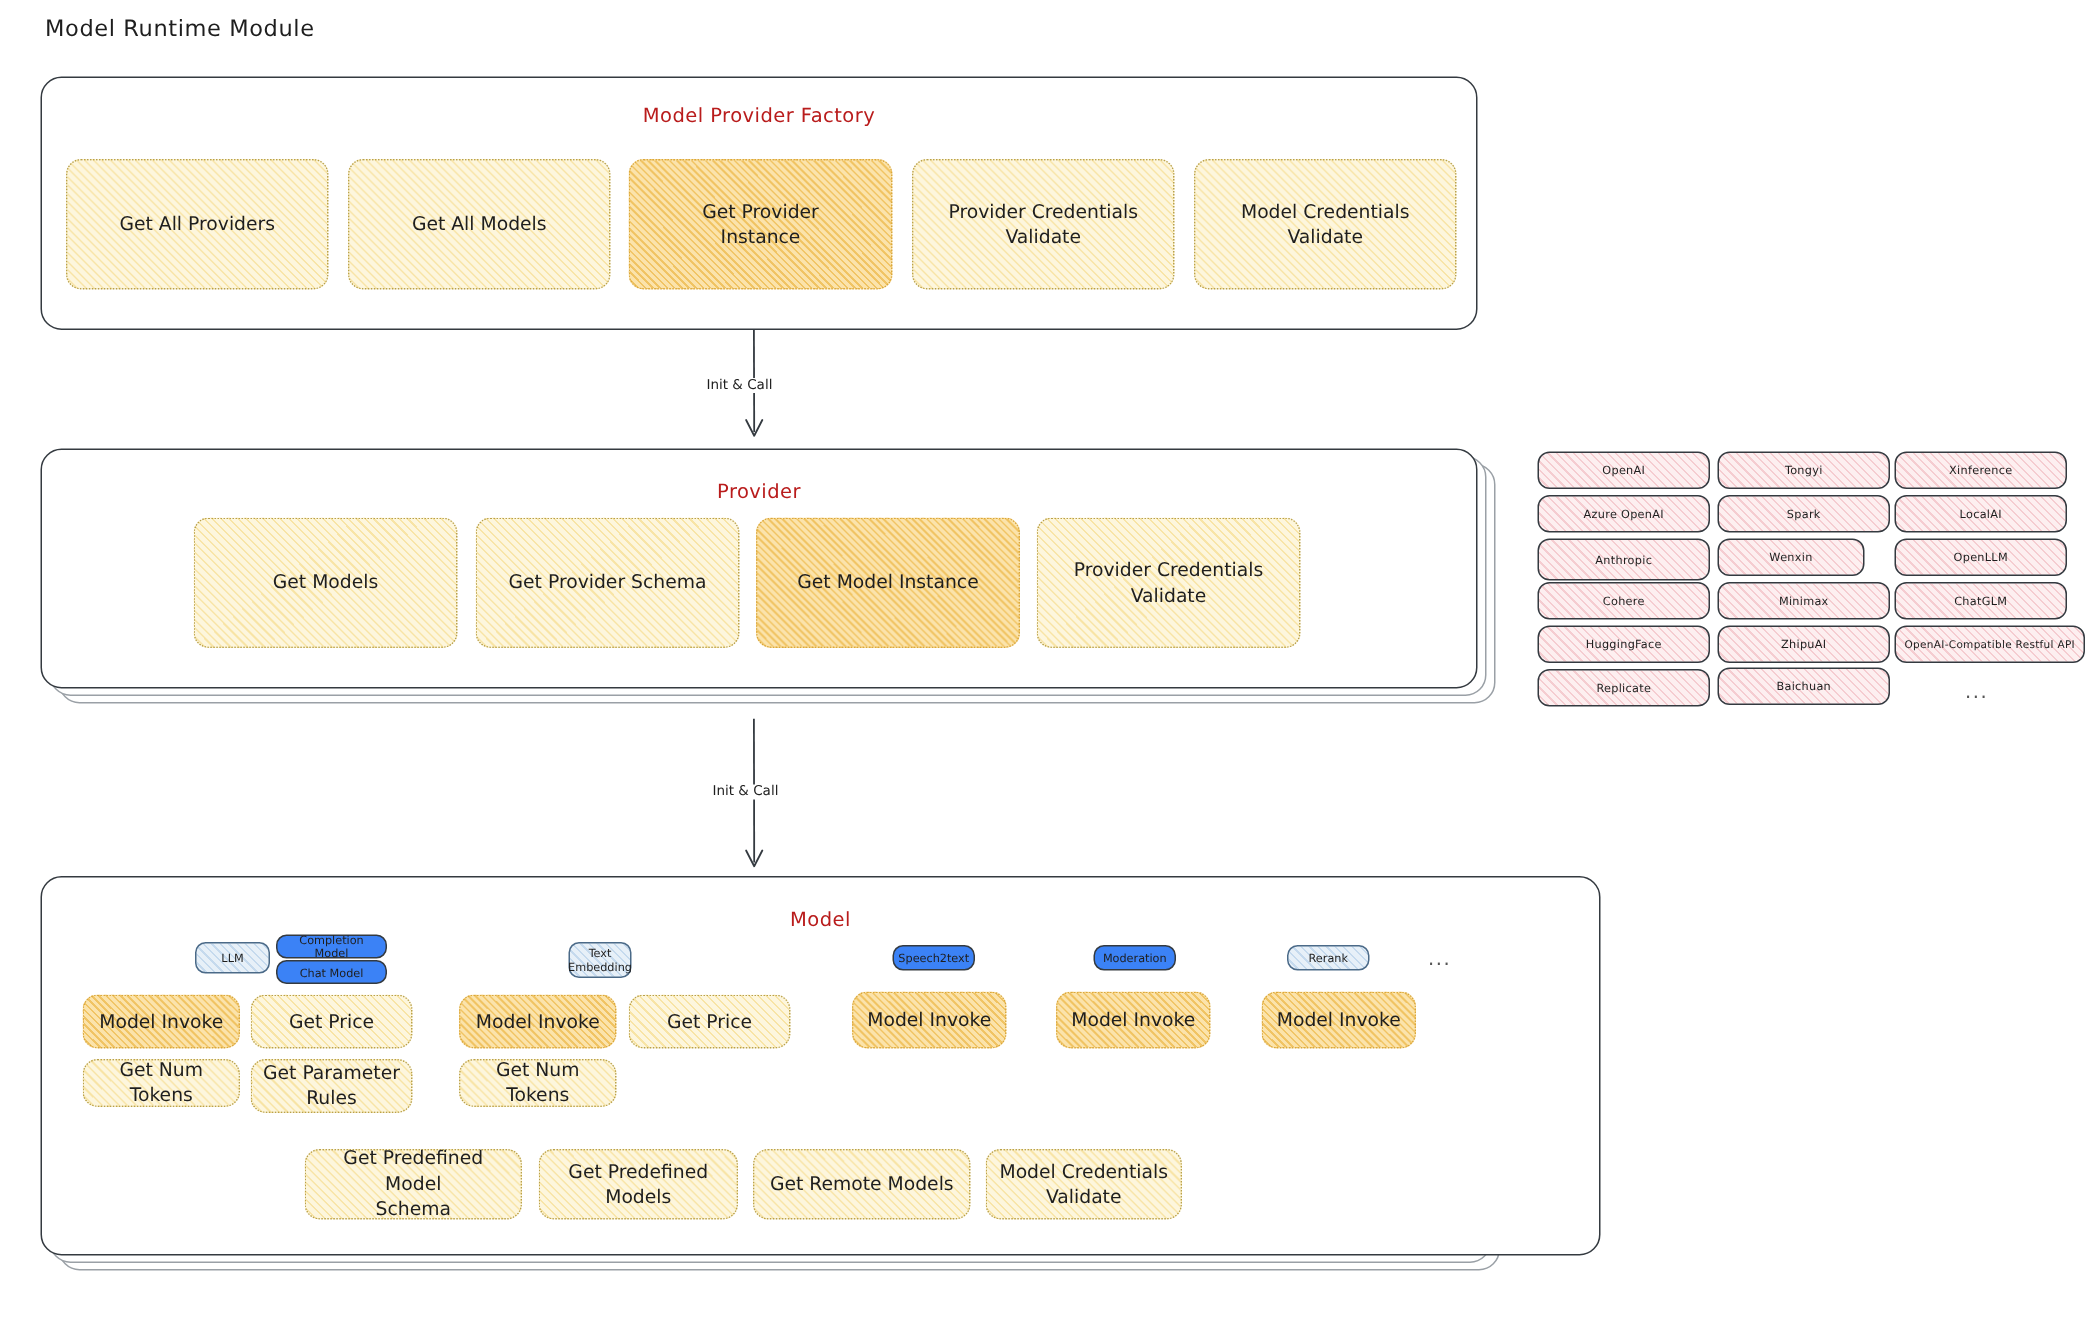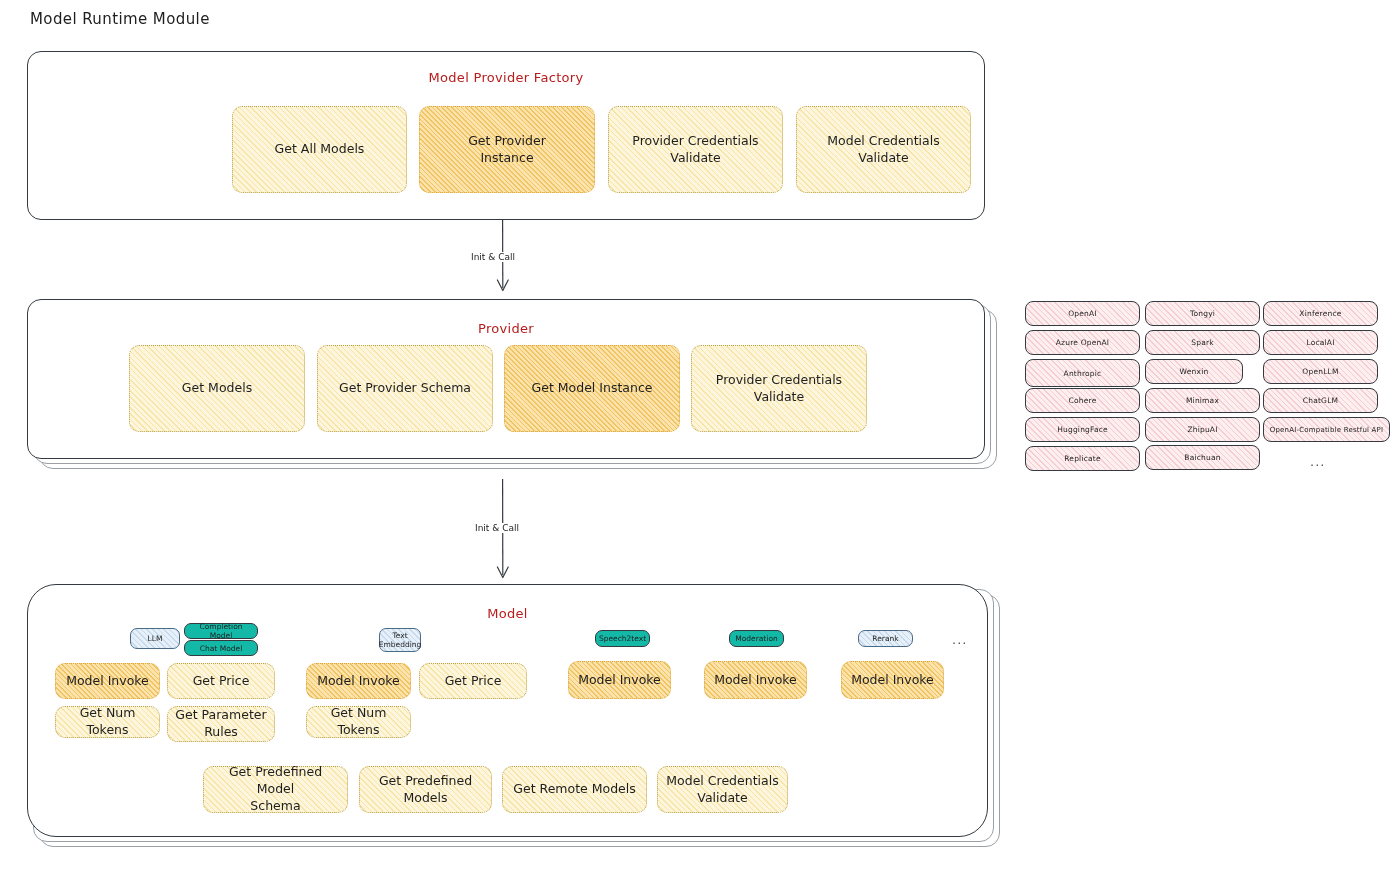--- a/index.html
+++ b/index.html
@@ -110,21 +110,21 @@
     position: absolute;
     border: 1.2px solid #343a40;
     border-radius: 7px;
     display: flex;
     align-items: center;
     justify-content: center;
     text-align: center;
     font-size: 7.5px;
     line-height: 1.2;
     color: #1e1e1e;
-    background: #14b8a6;
+    background: #3b82f6;
     white-space: pre-line;
     padding: 1px 3px;
   }
   .tag.blue {
     background-color: #e7f0f8;
     background-image:
       repeating-linear-gradient(45deg,
         rgba(110,160,210,.28) 0px,
         rgba(110,160,210,.28) 1px,
         rgba(255,255,255,0) 1px,
@@ -154,20 +154,23 @@
 </head>
 <body>
 
 <div id="canvas">
 
   <div class="page-title">Model Runtime Module</div>
 
   <div class="card" style="left:27px; top:51px; width:958px; height:169px;">
     <div class="card-title" style="top:18px;">Model Provider Factory</div>
   </div>
+  <div class="mbox" style="left:44px; top:106px; width:175px; height:87px;">
+    <span>Get All Providers</span>
+  </div>
   <div class="mbox" style="left:232px; top:106px; width:175px; height:87px;">
     <span>Get All Models</span>
   </div>
   <div class="mbox strong" style="left:419px; top:106px; width:176px; height:87px; white-space:pre-line;">
     <span>Get Provider
 Instance</span>
   </div>
   <div class="mbox" style="left:608px; top:106px; width:175px; height:87px; white-space:pre-line;">
     <span>Provider Credentials
 Validate</span>
@@ -258,21 +261,21 @@
   <div class="ellipsis" style="left:1310px; top:455px;">...</div>
 
   <svg class="arrow" style="left:488px; top:479px;" width="30" height="105" viewBox="0 0 30 105">
     <path d="M14.6 0 L14.8 96" stroke="#343a40" stroke-width="1.2" fill="none"></path>
     <path d="M9.4 88 L14.8 98.5 L20.2 88" stroke="#343a40" stroke-width="1.2" fill="none" stroke-linecap="round" stroke-linejoin="round"></path>
   </svg>
   <div class="arrow-label" style="left:472px; top:523px;">Init &amp; Call</div>
 
   <div class="card-shadowlayer" style="left:39px; top:594px; width:961px; height:253px;"></div>
   <div class="card-shadowlayer" style="left:33px; top:589px; width:961px; height:253px;"></div>
-  <div class="card" style="left:27px; top:584px; width:961px; height:253px;border-radius:29px;">
+  <div class="card" style="left:27px; top:584px; width:1040px; height:253px;">
     <div class="card-title" style="top:21px;">Model</div>
   </div>
 
   <div class="tag blue" style="left:130px; top:628px; width:50px; height:21px;">
     <span>LLM</span>
   </div>
   <div class="tag" style="left:184px; top:623px; width:74px; height:16px;">
     <span>Completion Model</span>
   </div>
   <div class="tag" style="left:184px; top:640px; width:74px; height:16px;">

